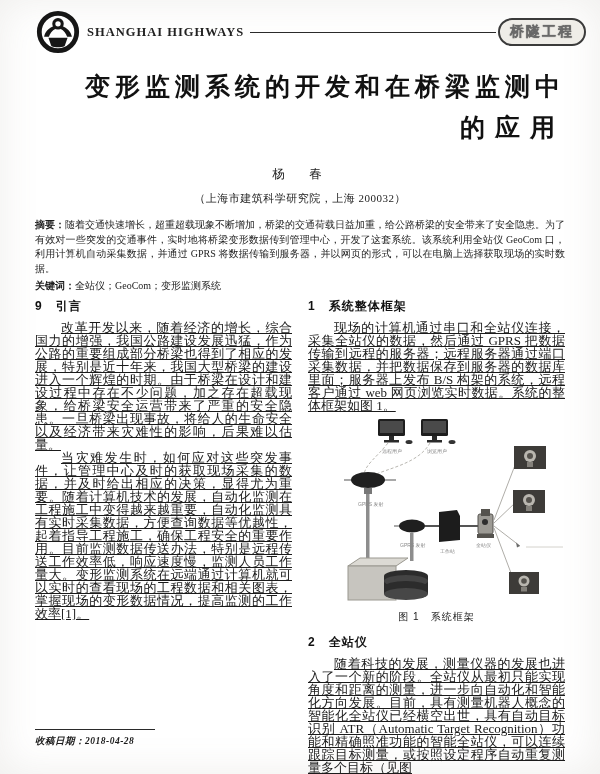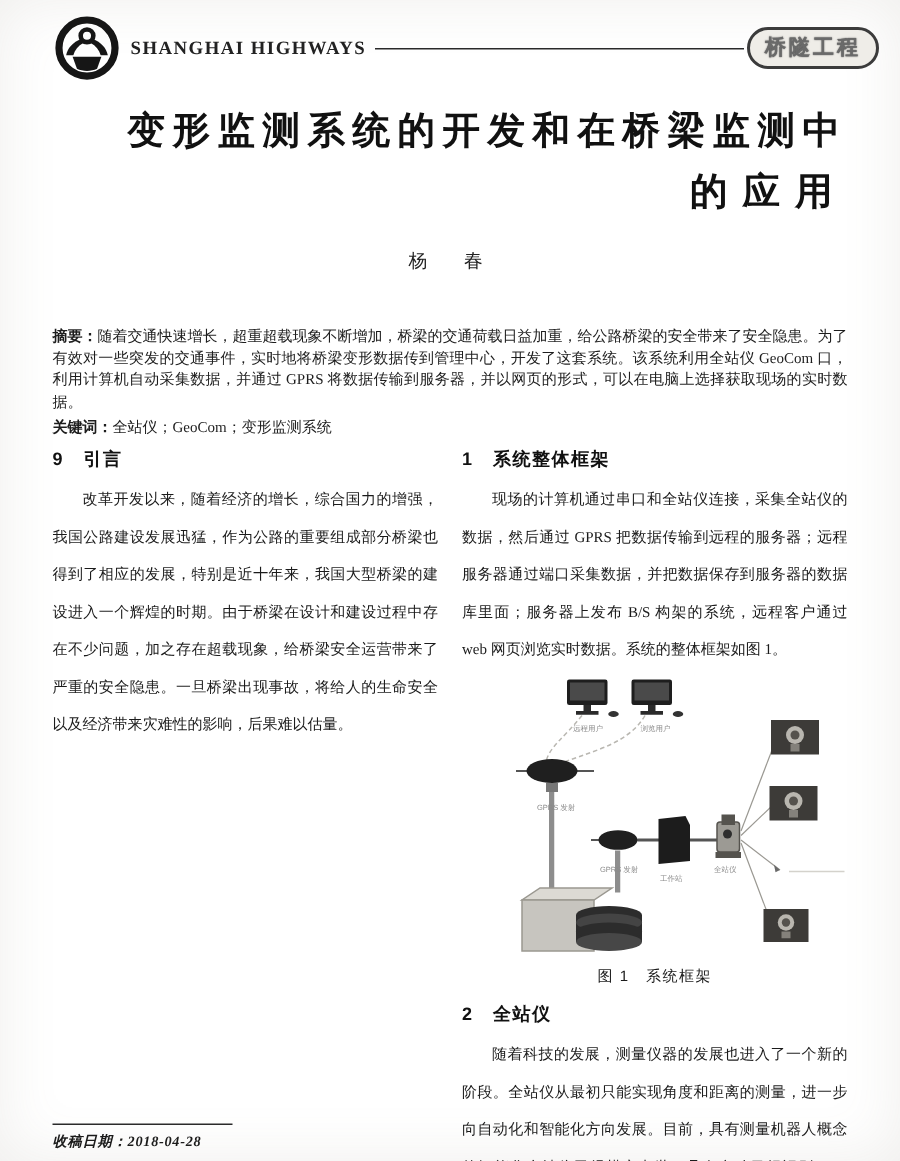--- a/index.html
+++ b/index.html
@@ -60,35 +60,35 @@
     position:absolute; top:296px; left:35px; width:530px; height:478px;
     display:flex; gap:16px; overflow:hidden;
   }
   .col { width:257px; flex:0 0 257px; }
   .sec-heading {
     font-family:"Liberation Sans","DejaVu Sans",sans-serif;
     font-weight:bold; font-size:12px; color:#111;
     margin:2px 0 6px 0; letter-spacing:1px;
   }
   .col p {
-    font-size:10px; line-height:25px; text-align:justify;
-    text-indent:2em; color:#1b1b1b;
+    font-size:13px; line-height:13px; text-align:justify;
+    text-indent:2em; color:#1b1b1b;text-decoration:underline;
   }
   .sec-heading + p { margin-top:0; }
   .col .s2-heading { margin-top:10px; }
   
   .figure { margin-top:4px; }
   .figure svg { display:block; width:257px; height:190px; }
   .fig-caption {
     text-align:center; font-size:10px; color:#1b1b1b;
     letter-spacing:1px; margin:4px 0 6px 0;
     font-family:"Liberation Sans","DejaVu Sans",sans-serif;
   }
   
-  .footnote { position:absolute; left:35px; bottom:6px; width:257px; }
+  .footnote { position:absolute; left:35px; bottom:26px; width:257px; }
   .footnote-rule { width:120px; border-top:1.3px solid #2a2a2a; margin-bottom:5px; }
   .footnote-text {
     font-size:9.5px; color:#1b1b1b; font-style:italic; font-weight:bold;
     font-family:"Liberation Serif",serif; letter-spacing:.5px;
   }
   .svg-label { font-size:5px; fill:#8a8a8a; font-family:"Liberation Sans",sans-serif; }
 </style>
 </head>
 <body>
 
@@ -106,32 +106,34 @@
     </span>
     <span class="journal-name">SHANGHAI HIGHWAYS</span>
     <span class="header-rule"></span>
     <span class="badge">桥隧工程</span>
   </div>
 
   <div class="title-block">
     <div class="title-l1">变形监测系统的开发和在桥梁监测中</div>
     <div class="title-l2">的应用</div>
     <div class="author">杨　春</div>
+    <div class="affiliation">（上海市建筑科学研究院，上海 200032）</div>
   </div>
 
   <div class="abstract-block">
     <div><span class="ab-label">摘要：</span><span>随着交通快速增长，超重超载现象不断增加，桥梁的交通荷载日益加重，给公路桥梁的安全带来了安全隐患。为了有效对一些突发的交通事件，实时地将桥梁变形数据传到管理中心，开发了这套系统。该系统利用全站仪 GeoCom 口，利用计算机自动采集数据，并通过 GPRS 将数据传输到服务器，并以网页的形式，可以在电脑上选择获取现场的实时数据。</span></div>
     <div class="keywords-line"><span class="ab-label">关键词：</span><span>全站仪；GeoCom；变形监测系统</span></div>
   </div>
 
   <div class="columns">
 
     <div class="col">
       <div class="sec-heading">9　引言</div>
       <p>改革开发以来，随着经济的增长，综合国力的增强，我国公路建设发展迅猛，作为公路的重要组成部分桥梁也得到了相应的发展，特别是近十年来，我国大型桥梁的建设进入一个辉煌的时期。由于桥梁在设计和建设过程中存在不少问题，加之存在超载现象，给桥梁安全运营带来了严重的安全隐患。一旦桥梁出现事故，将给人的生命安全以及经济带来灾难性的影响，后果难以估量。</p>
+      <p>当灾难发生时，如何应对这些突发事件，让管理中心及时的获取现场采集的数据，并及时给出相应的决策，显得尤为重要。随着计算机技术的发展，自动化监测在工程施工中变得越来越重要，自动化监测具有实时采集数据，方便查询数据等优越性，起着指导工程施工，确保工程安全的重要作用。目前监测数据传送办法，特别是远程传送工作效率低，响应速度慢，监测人员工作量大。变形监测系统在远端通过计算机就可以实时的查看现场的工程数据和相关图表，掌握现场的变形数据情况，提高监测的工作效率[1]。</p>
     </div>
 
     <div class="col">
       <div class="sec-heading">1　系统整体框架</div>
       <p>现场的计算机通过串口和全站仪连接，采集全站仪的数据，然后通过 GPRS 把数据传输到远程的服务器；远程服务器通过端口采集数据，并把数据保存到服务器的数据库里面；服务器上发布 B/S 构架的系统，远程客户通过 web 网页浏览实时数据。系统的整体框架如图 1。</p>
 
       <div class="figure">
         <svg viewBox="0 0 257 190">
 
           <g>

